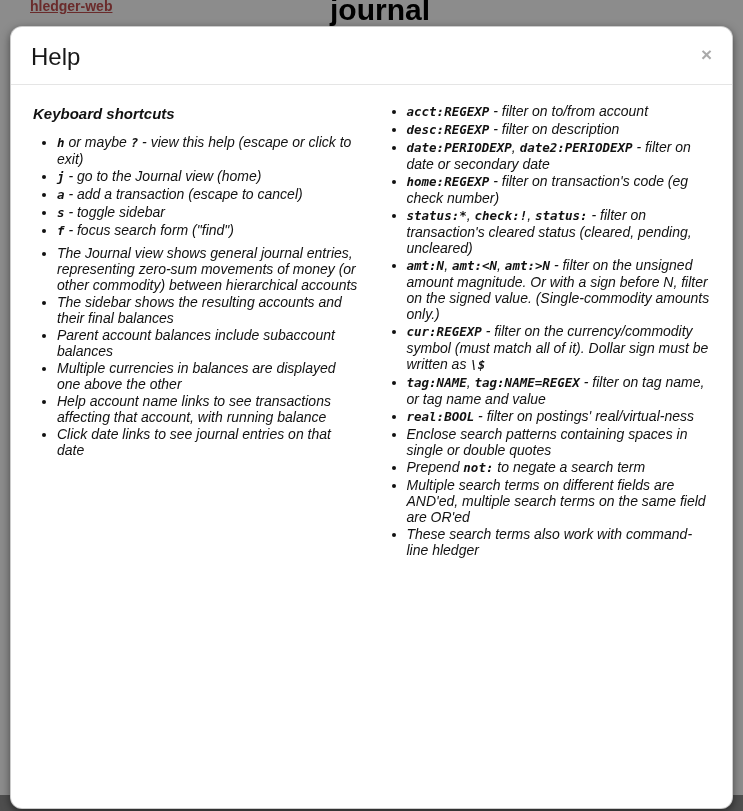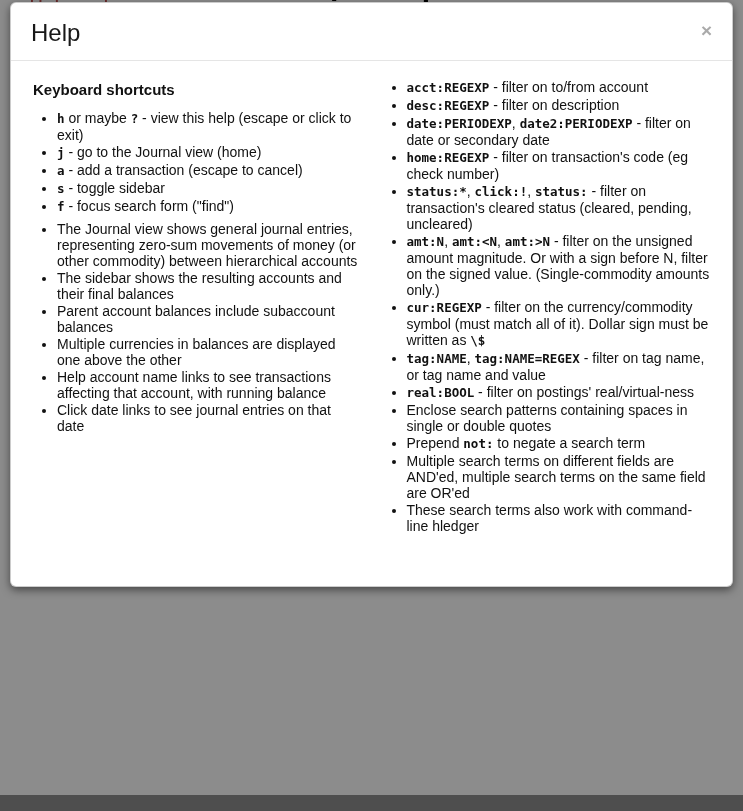--- a/index.html
+++ b/index.html
@@ -24,43 +24,43 @@
     white-space: nowrap;
   }
   .footer-bar {
     position: absolute; left: 0; right: 0; bottom: 0;
     height: 16px; background: #8f8f8f;
   }
   .overlay { position: absolute; inset: 0; background: rgba(0,0,0,0.45); }
 
   
   .modal {
-    position: absolute; left: 10px; top: 2px;
-    width: 723px; height: 585px;
-    background: #fff; border-radius: 6px;
+    position: absolute; left: 10px; top: 26px;
+    width: 723px; height: 783px;
+    background: #fff; border-radius: 12px;
     border: 1px solid rgba(0,0,0,0.2);
     box-shadow: 0 3px 9px rgba(0,0,0,0.5);
     overflow: hidden;
   }
   .modal-header {
     display: flex; align-items: flex-start; justify-content: space-between;
     padding: 16px 20px 13px 20px;
     border-bottom: 1px solid #e5e5e5;
   }
   .modal-title { font-size: 24px; font-weight: normal; color: #181818; }
   .close {
     background: none; border: 0; cursor: pointer;
     font-size: 19px; font-weight: bold; color: #aaa; line-height: 1;
     margin-top: 2px; font-family: inherit;
   }
   .modal-body {
     display: flex; gap: 22px;
     padding: 18px 22px 16px 22px;
   }
-  .col { flex: 1; min-width: 0; }
+  .col { flex: 1; min-width: 0; font-style: italic; }
   .col h4 { font-size: 15px; font-weight: bold; color: #111; margin: 2px 0 12px 0; }
   .col h4 + ul { margin-bottom: 6px; }
   .col h4:not(:first-child) { margin-top: 28px; }
   .col ul { margin: 0; padding-left: 24px; list-style: disc; }
   .col li { font-size: 14px; line-height: 16px; color: #111; margin: 0 0 1px 0; }
   code {
     font-family: "DejaVu Sans Mono", "Liberation Mono", monospace;
     font-weight: bold; font-size: 12.5px; color: #111;
   }
 </style>
@@ -98,21 +98,21 @@
           <li>Help account name links to see transactions affecting that account, with running balance</li>
           <li>Click date links to see journal entries on that date</li>
         </ul>
       </div>
     <div class="col">
         <ul>
           <li><code>acct:REGEXP</code> - filter on to/from account</li>
           <li><code>desc:REGEXP</code> - filter on description</li>
           <li><code>date:PERIODEXP</code>, <code>date2:PERIODEXP</code> - filter on date or secondary date</li>
           <li><code>home:REGEXP</code> - filter on transaction's code (eg check number)</li>
-          <li><code>status:*</code>, <code>click:!</code>, <code>status:</code> - filter on transaction's cleared status (cleared, pending, uncleared)</li>
+          <li><code>status:*</code>, <code>check:!</code>, <code>status:</code> - filter on transaction's cleared status (cleared, pending, uncleared)</li>
           <li><code>amt:N</code>, <code>amt:&lt;N</code>, <code>amt:&gt;N</code> - filter on the unsigned amount magnitude. Or with a sign before N, filter on the signed value. (Single-commodity amounts only.)</li>
           <li><code>cur:REGEXP</code> - filter on the currency/commodity symbol (must match all of it). Dollar sign must be written as <code>\$</code></li>
           <li><code>tag:NAME</code>, <code>tag:NAME=REGEX</code> - filter on tag name, or tag name and value</li>
           <li><code>real:BOOL</code> - filter on postings' real/virtual-ness</li>
           <li>Enclose search patterns containing spaces in single or double quotes</li>
           <li>Prepend <code>not:</code> to negate a search term</li>
           <li>Multiple search terms on different fields are AND'ed, multiple search terms on the same field are OR'ed</li>
           <li>These search terms also work with command-line hledger</li>
         </ul>
       </div>

